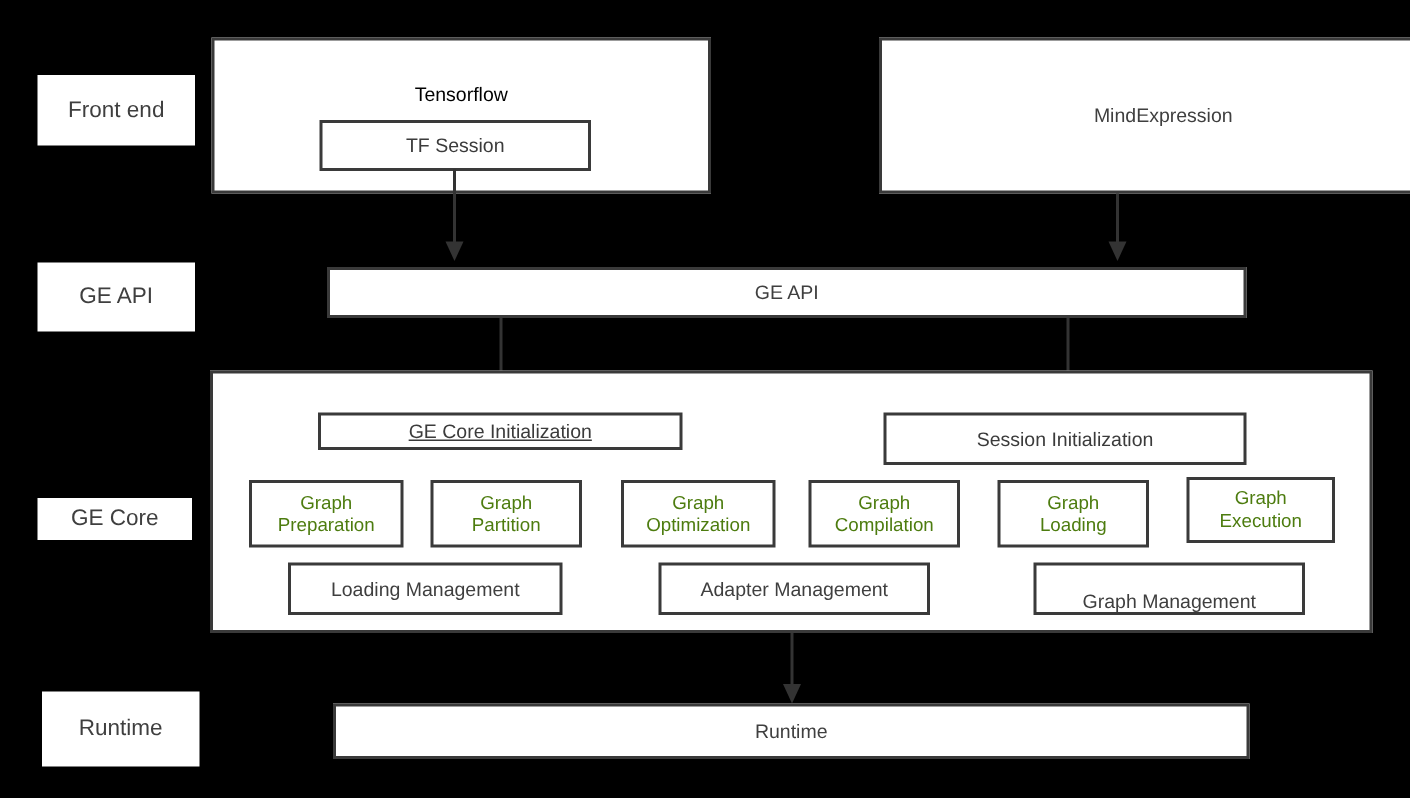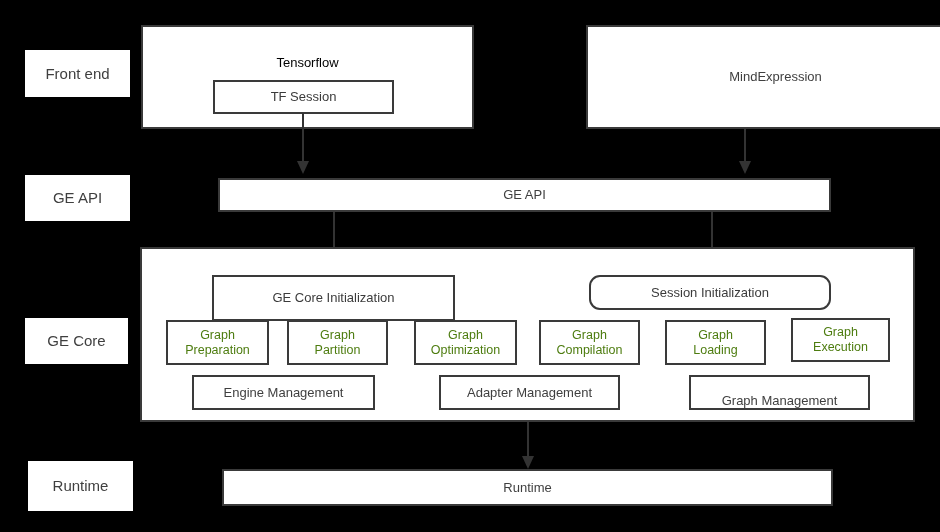--- a/index.html
+++ b/index.html
@@ -100,21 +100,21 @@
 <div id="canvas">
 
   <div class="box stage-label" style="left:25px; top:50px; width:105px; height:47px;">
     <span>Front end</span>
   </div>
 
   <div class="box stage-label" style="left:25px; top:175px; width:105px; height:46px;">
     <span>GE API</span>
   </div>
 
-  <div class="box stage-label" style="left:25px; top:318px; width:103px; height:46px;">
+  <div class="box stage-label" style="left:25px; top:332px; width:103px; height:28px;">
     <span>GE Core</span>
   </div>
 
   <div class="box stage-label" style="left:28px; top:461px; width:105px; height:50px;">
     <span>Runtime</span>
   </div>
 
   <div class="box group" style="left:141px; top:25px; width:333px; height:104px;">
     <div class="group-title">Tensorflow</div>
   </div>
@@ -137,24 +137,24 @@
   </div>
 
   <div class="arrow-line" style="left:333px; top:212px; height:48px;"></div>
   <div class="arrow-head" style="left:328px; top:258px;"></div>
 
   <div class="arrow-line" style="left:711px; top:212px; height:48px;"></div>
   <div class="arrow-head" style="left:706px; top:258px;"></div>
 
   <div class="box group" style="left:140px; top:247px; width:775px; height:175px;"></div>
 
-  <div class="box node" style="left:212px; top:275px; width:243px; height:46px;">
+  <div class="box node" style="left:212px; top:275px; width:243px; height:25px;text-decoration:underline;">
     <span>GE Core Initialization</span>
   </div>
-  <div class="box node" style="left:589px; top:275px; width:242px; height:35px;border-radius:11px;">
+  <div class="box node" style="left:589px; top:275px; width:242px; height:35px;">
     <span>Session Initialization</span>
   </div>
 
   <div class="box node small-node" style="left:166px; top:320px; width:103px; height:45px;">
     <span class="two-line">Graph
 Preparation</span>
   </div>
   <div class="box node small-node" style="left:287px; top:320px; width:101px; height:45px;">
     <span class="two-line">Graph
 Partition</span>
@@ -170,21 +170,21 @@
   <div class="box node small-node" style="left:665px; top:320px; width:101px; height:45px;">
     <span class="two-line">Graph
 Loading</span>
   </div>
   <div class="box node small-node" style="left:791px; top:318px; width:99px; height:44px;">
     <span class="two-line">Graph
 Execution</span>
   </div>
 
   <div class="box node wide-node" style="left:192px; top:375px; width:183px; height:35px;">
-    <span>Engine Management</span>
+    <span>Loading Management</span>
   </div>
   <div class="box node wide-node" style="left:439px; top:375px; width:181px; height:35px;">
     <span>Adapter Management</span>
   </div>
   <div class="box node wide-node" style="left:689px; top:375px; width:181px; height:35px;align-items:flex-end;">
     <span>Graph Management</span>
   </div>
 
   <div class="arrow-line" style="left:527px; top:422px; height:36px;"></div>
   <div class="arrow-head" style="left:522px; top:456px;"></div>

